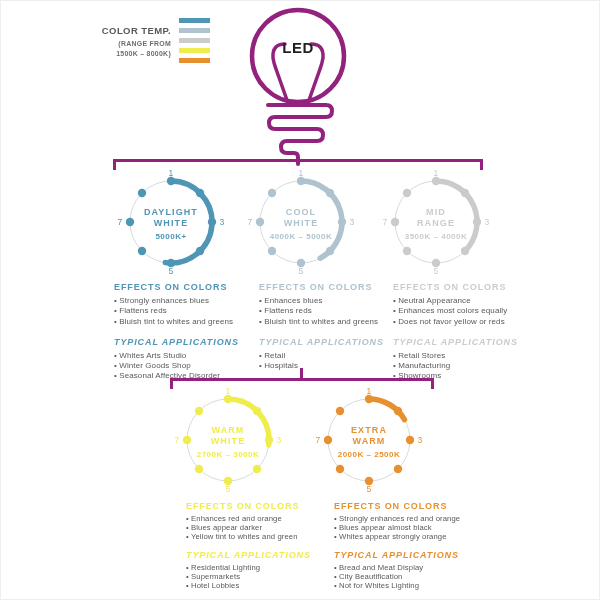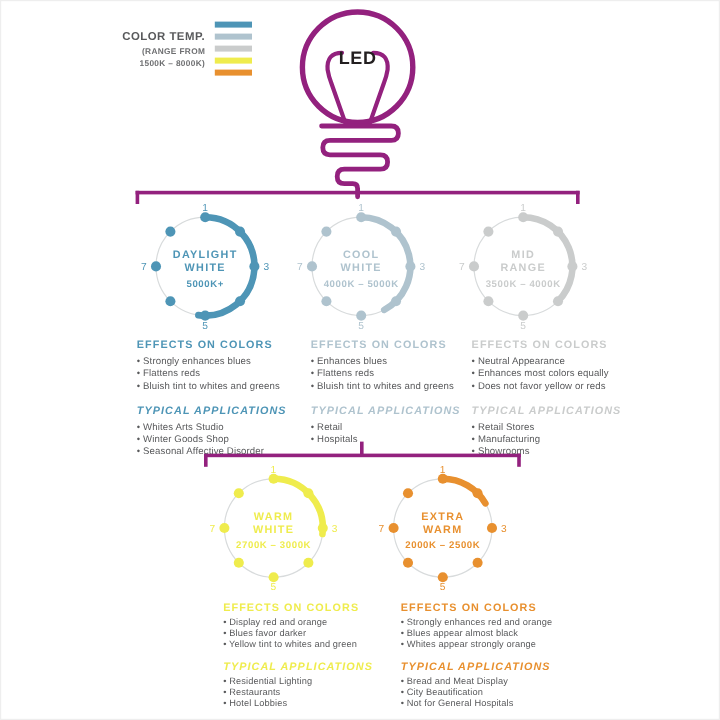--- a/index.html
+++ b/index.html
@@ -216,33 +216,33 @@
     <div class="bullet">Enhances most colors equally</div>
     <div class="bullet">Does not favor yellow or reds</div>
     <div class="col-h grp2" style="color: rgb(202, 204, 204);">TYPICAL APPLICATIONS</div>
     <div class="bullet">Retail Stores</div>
     <div class="bullet">Manufacturing</div>
     <div class="bullet">Showrooms</div>
   </div>
 
   <div class="col small" style="left:185px;top:500px">
     <div class="col-h" style="color: rgb(239, 236, 77);">EFFECTS ON COLORS</div>
-    <div class="bullet">Display red and orange</div>
-    <div class="bullet">Blues favor darker</div>
+    <div class="bullet">Enhances red and orange</div>
+    <div class="bullet">Blues appear darker</div>
     <div class="bullet">Yellow tint to whites and green</div>
     <div class="col-h grp2" style="color: rgb(239, 236, 77);">TYPICAL APPLICATIONS</div>
     <div class="bullet">Residential Lighting</div>
-    <div class="bullet">Restaurants</div>
+    <div class="bullet">Supermarkets</div>
     <div class="bullet">Hotel Lobbies</div>
   </div>
 
   <div class="col small" style="left:333px;top:500px">
     <div class="col-h" style="color: rgb(232, 144, 47);">EFFECTS ON COLORS</div>
     <div class="bullet">Strongly enhances red and orange</div>
     <div class="bullet">Blues appear almost black</div>
     <div class="bullet">Whites appear strongly orange</div>
     <div class="col-h grp2" style="color: rgb(232, 144, 47);">TYPICAL APPLICATIONS</div>
     <div class="bullet">Bread and Meat Display</div>
     <div class="bullet">City Beautification</div>
-    <div class="bullet">Not for General Hospitals</div>
+    <div class="bullet">Not for Whites Lighting</div>
   </div>
 
 </div>
 
 </body></html>

